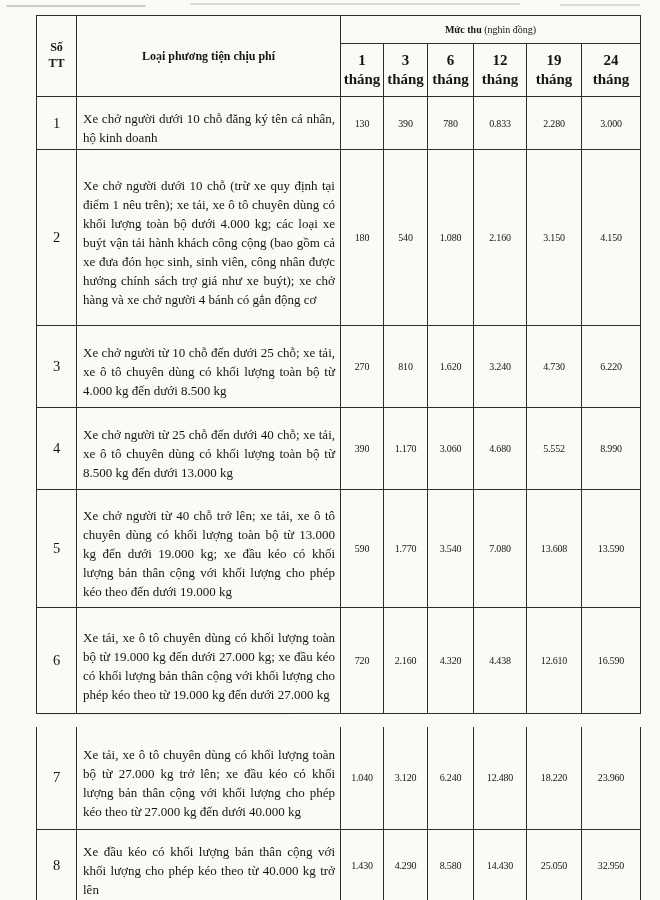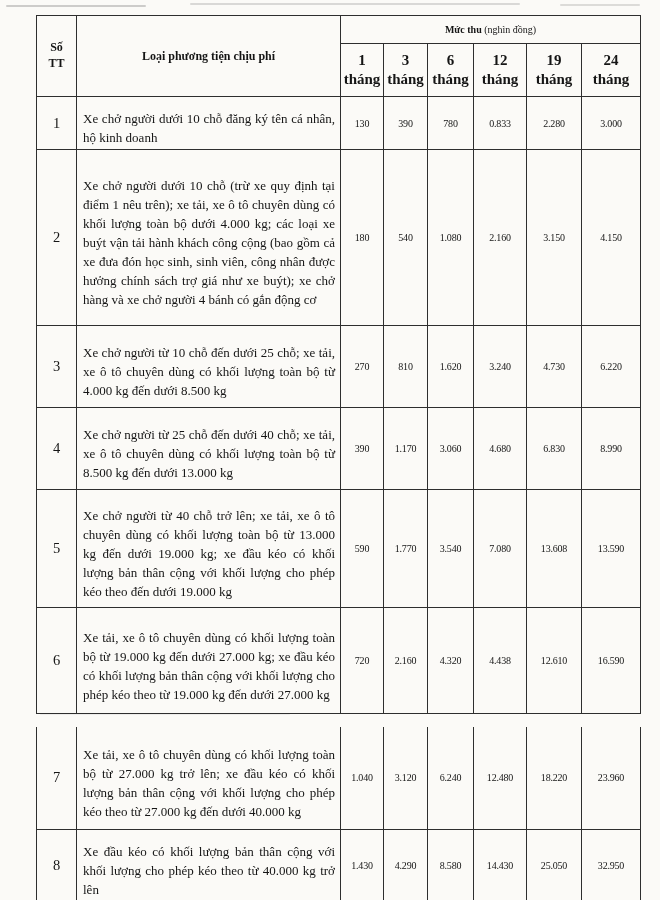--- a/index.html
+++ b/index.html
@@ -163,21 +163,21 @@
           <td class="fee">4.730</td>
           <td class="fee">6.220</td>
         </tr>
         <tr>
           <td class="stt">4</td>
           <td class="vtype">Xe chở người từ 25 chỗ đến dưới 40 chỗ; xe tải, xe ô tô chuyên dùng có khối lượng toàn bộ từ 8.500 kg đến dưới 13.000 kg</td>
           <td class="fee">390</td>
           <td class="fee">1.170</td>
           <td class="fee">3.060</td>
           <td class="fee">4.680</td>
-          <td class="fee">6.830</td>
+          <td class="fee">5.552</td>
           <td class="fee">8.990</td>
         </tr>
         <tr>
           <td class="stt">5</td>
           <td class="vtype">Xe chở người từ 40 chỗ trở lên; xe tải, xe ô tô chuyên dùng có khối lượng toàn bộ từ 13.000 kg đến dưới 19.000 kg; xe đầu kéo có khối lượng bản thân cộng với khối lượng cho phép kéo theo đến dưới 19.000 kg</td>
           <td class="fee">590</td>
           <td class="fee">1.770</td>
           <td class="fee">3.540</td>
           <td class="fee">7.080</td>
           <td class="fee">13.608</td>

